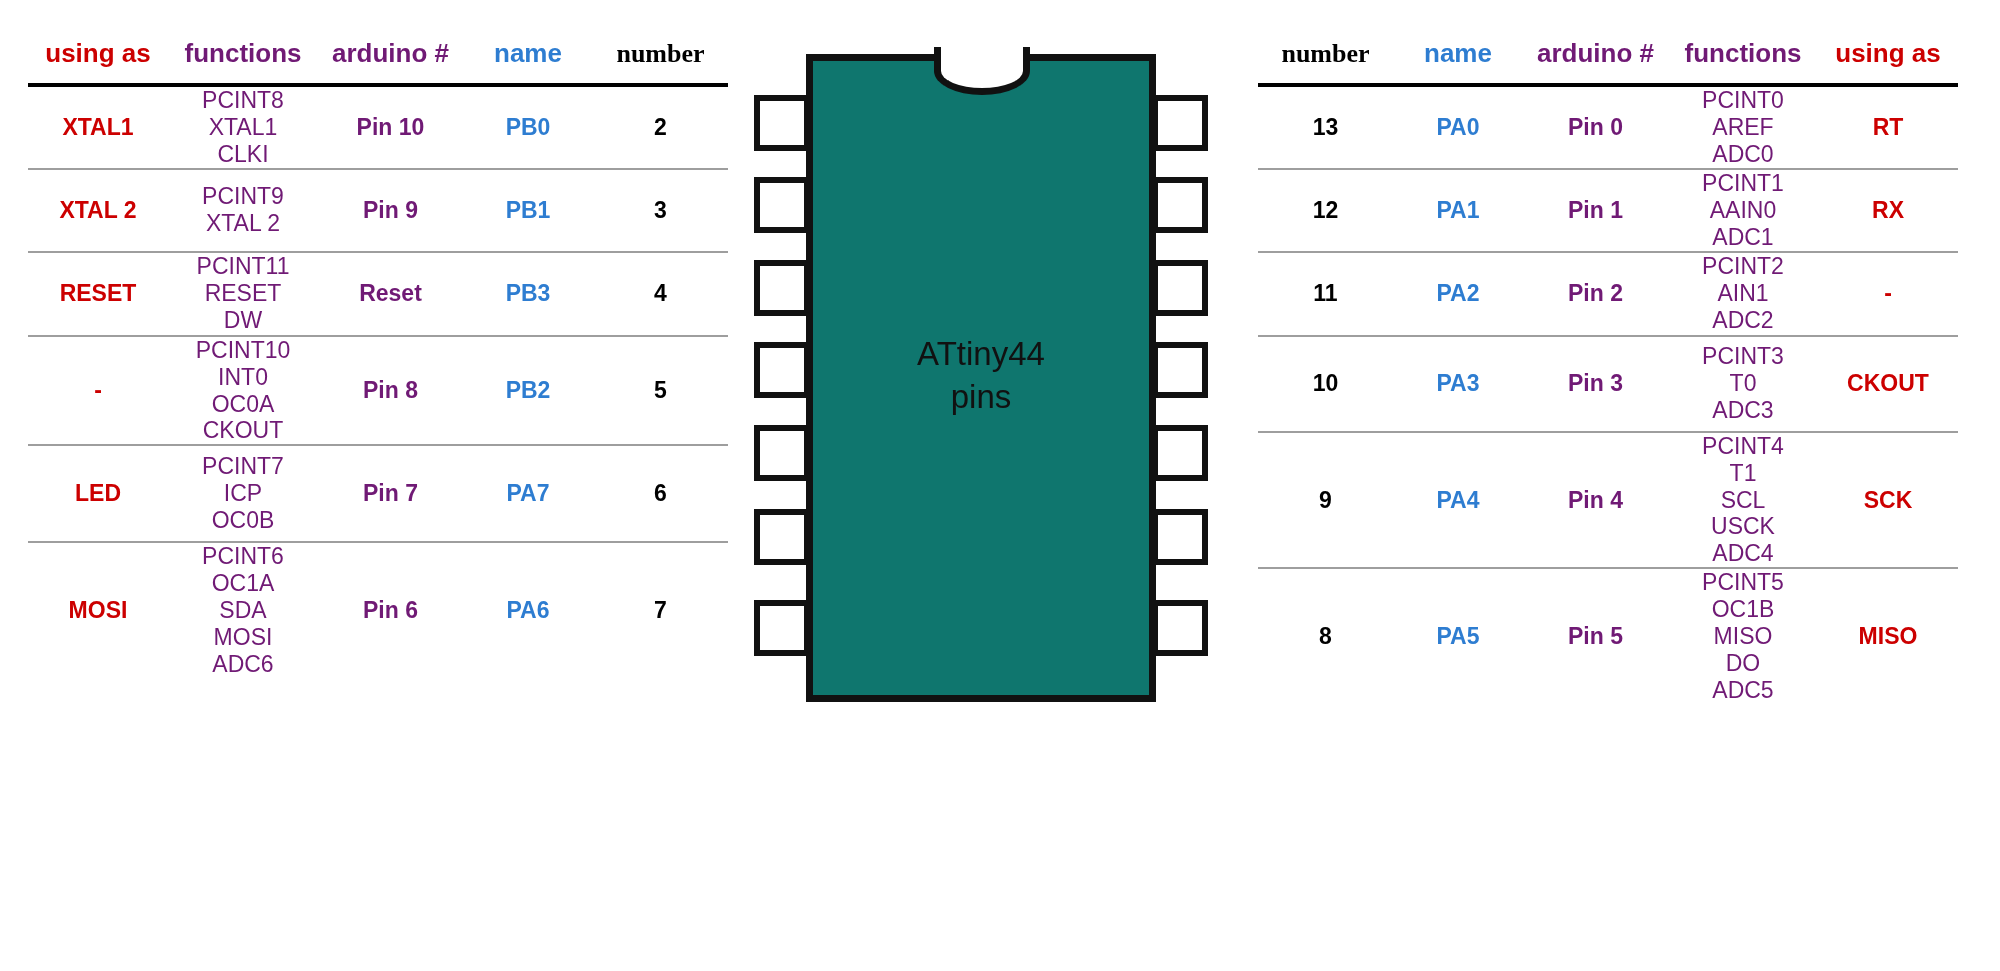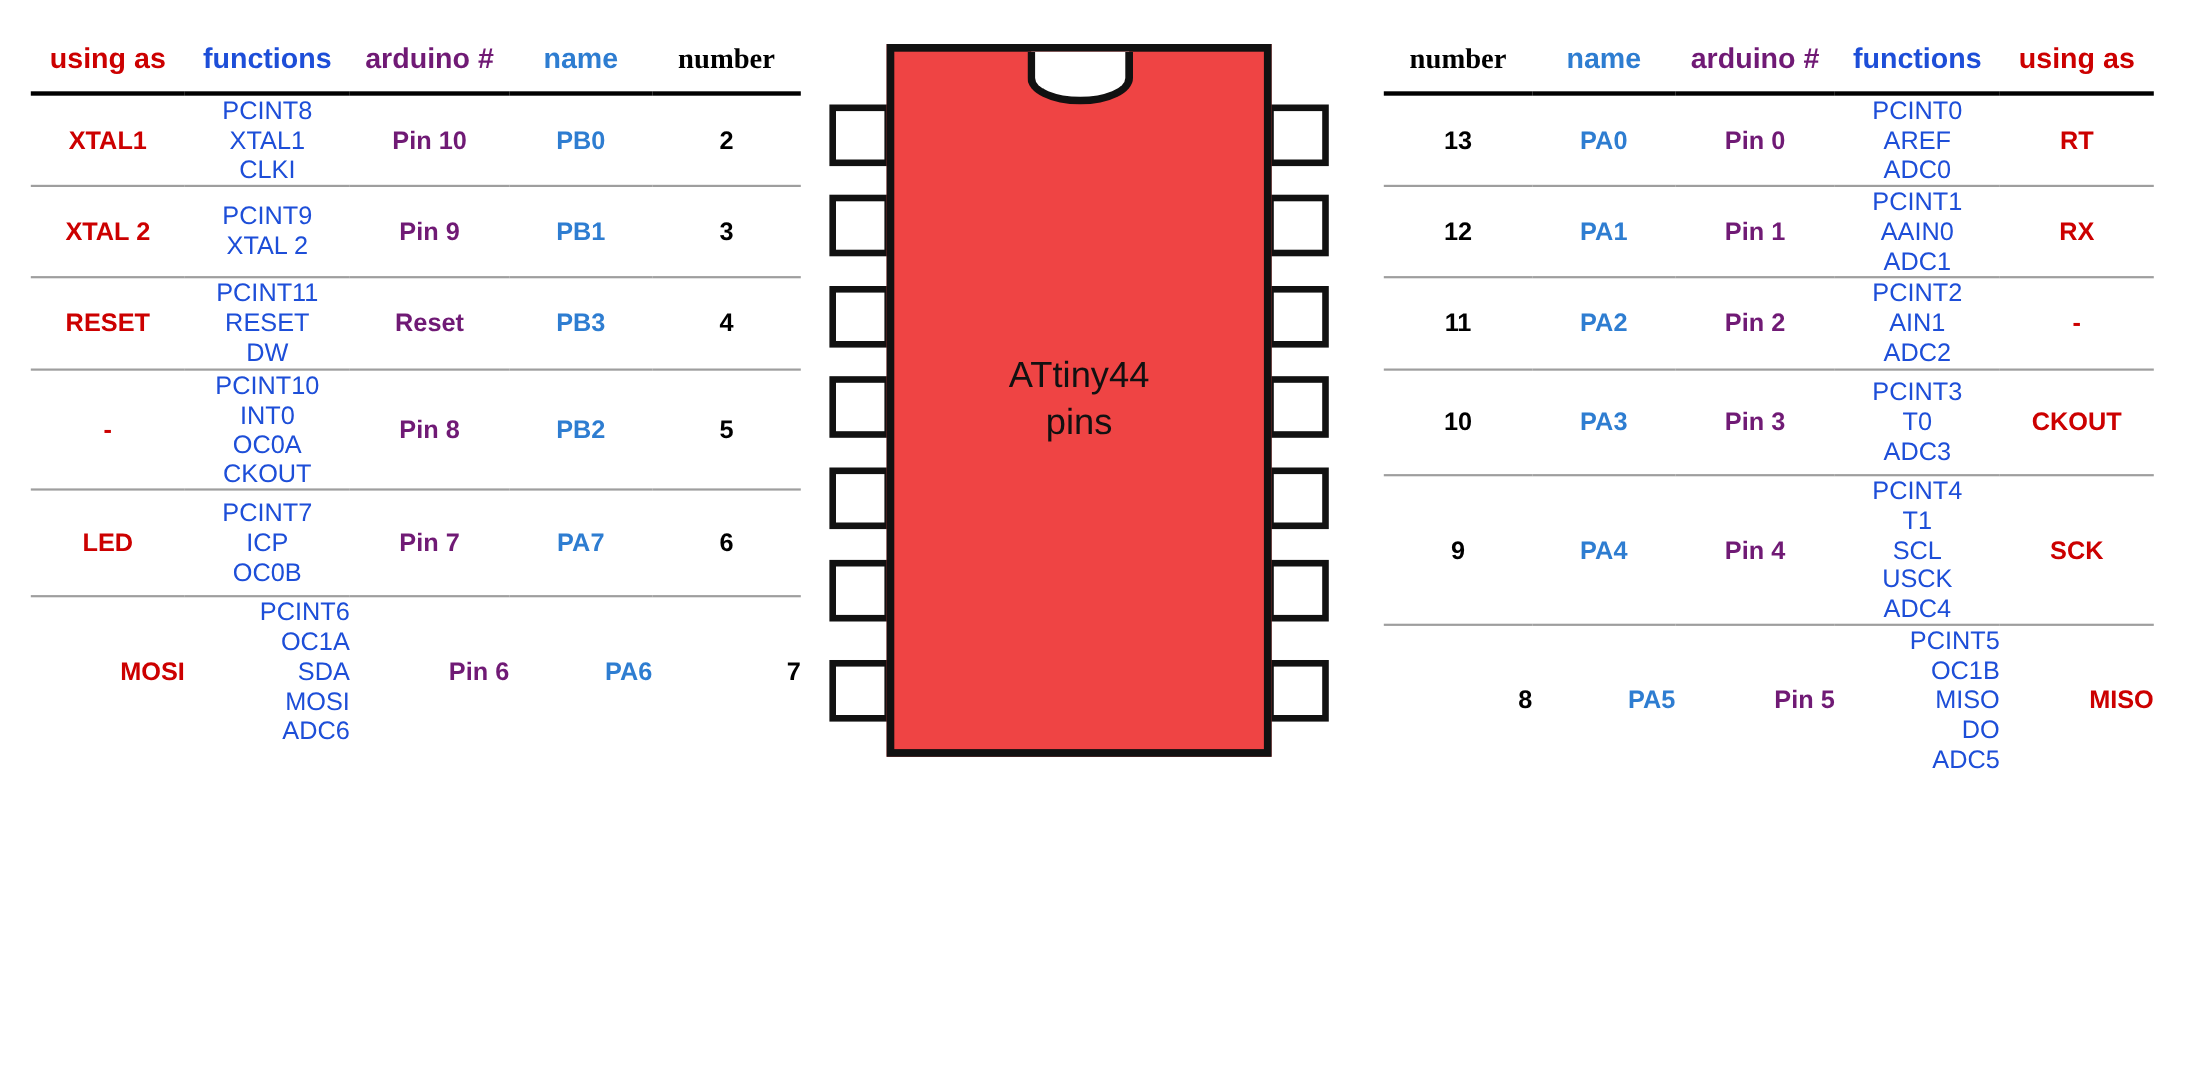--- a/index.html
+++ b/index.html
@@ -52,52 +52,51 @@
   .pin-table td {
     font-size: 23px;
     text-align: center;
     vertical-align: middle;
     border-bottom: 2px solid #9e9e9e;
     padding: 0;
     line-height: 1.17;
   }
   .pin-table tr:last-child td {
     border-bottom: none;
-    text-align: right;
   }
 
   .cell-lines span { display: block; }
 
   
   .c-red    { color: #CC0000; }
-  .c-green  { color: #1d4ed8; }
+  .c-green  { color: #701a75; }
   .c-orange { color: #701a75; }
   .c-blue   { color: #2E7DD1; }
   .c-black  { color: #000000; font-weight: bold; }
   .hdr-black { color: #000000; font-family: Liberation Serif, serif; }
 
   td.c-black { font-weight: bold; }
   td.c-red, td.c-green, td.c-orange, td.c-blue { font-weight: bold; }
   .pin-table td.c-green { font-weight: normal; }
 
   
   .chip-area {
     flex: 0 0 508px;
     width: 508px;
     position: relative;
     height: 971px;
   }
   .chip-body {
     position: absolute;
     left: 78px;
-    top: 40px;
+    top: 54px;
     width: 350px;
     height: 648px;
     border: 7px solid #111111;
-    background: #ef4444;
+    background: #0f766e;
     box-sizing: border-box;
     z-index: 2;
   }
   .chip-label {
     position: absolute;
     left: 0;
     right: 0;
     top: 50%;
     transform: translateY(-52%);
     text-align: center;

